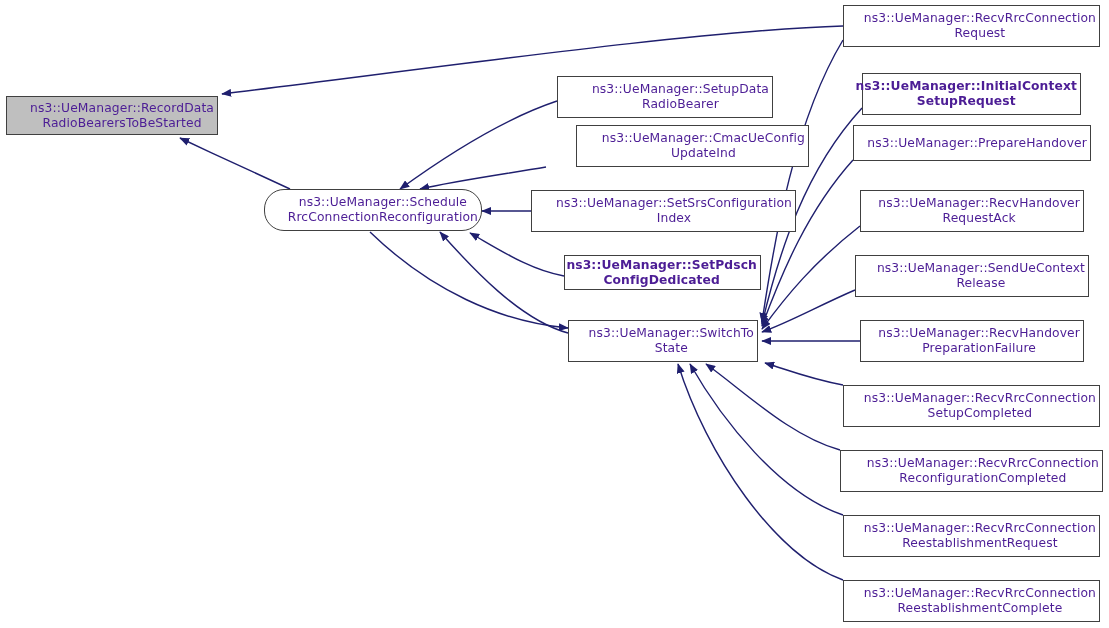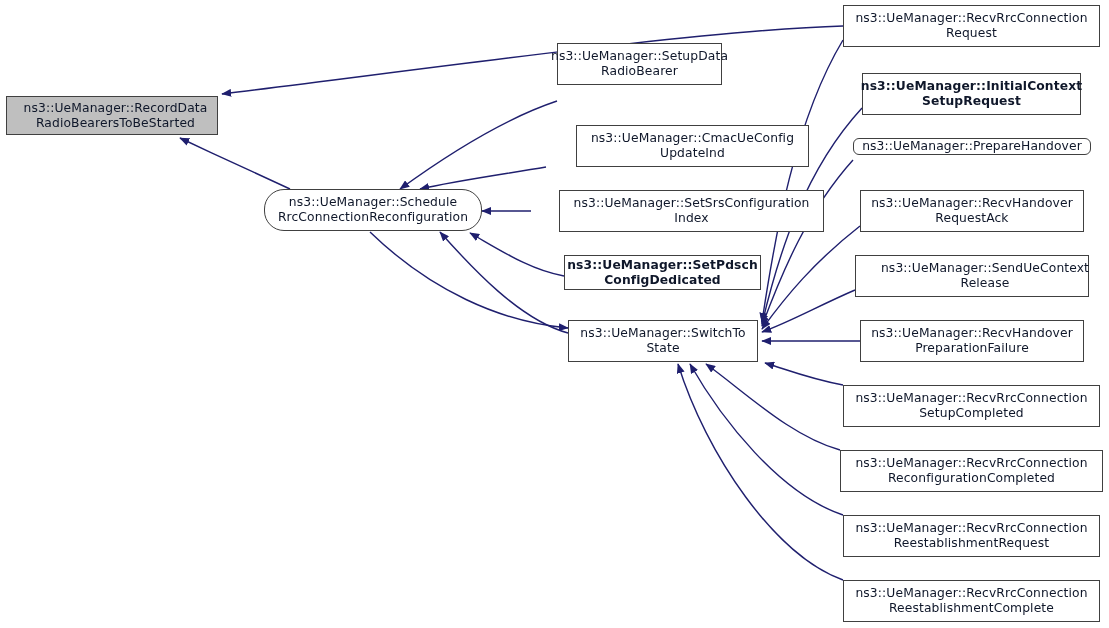--- a/index.html
+++ b/index.html
@@ -20,25 +20,25 @@
     left: 0;
     top: 0;
     width: 1109px;
     height: 628px;
   }
   .node {
     position: absolute;
     box-sizing: border-box;
     display: flex;
     align-items: center;
-    justify-content: center;
+    justify-content: flex-end;
     text-align: center;
     background: #ffffff;
     border: 1px solid #404040;
-    color: #0f172a;
+    color: #4c1d95;
     font-size: 12.3px;
     line-height: 15px;
     letter-spacing: 0.01em;
     white-space: pre-line;
     padding: 0 3px;
     z-index: 2;
   }
   .node.root {
     background: #bfbfbf;
     border: 1px solid #404040;
@@ -76,35 +76,35 @@
         <path d="M843,515 C780,494 722,420 690,364" marker-end="url(#ah)"></path>
         <path d="M843,580 C775,556 706,454 678,364" marker-end="url(#ah)"></path>
       </g>
   </svg>
 
   <div id="node-layer">
       <div class="node root" style="left: 6px; top: 96px; width: 212px; height: 39px; padding-left: 10px;"><span class="label">ns3::UeManager::RecordData
 RadioBearersToBeStarted</span></div>
       <div class="node" style="left: 264px; top: 189px; width: 218px; height: 42px; border-radius: 20px;"><span class="label">ns3::UeManager::Schedule
 RrcConnectionReconfiguration</span></div>
-      <div class="node" style="left: 557px; top: 43px; width: 165px; height: 42px;"><span class="label">ns3::UeManager::SetupData
+      <div class="node" style="left: 557px; top: 76px; width: 216px; height: 42px;"><span class="label">ns3::UeManager::SetupData
 RadioBearer</span></div>
       <div class="node" style="left: 576px; top: 125px; width: 233px; height: 42px;"><span class="label">ns3::UeManager::CmacUeConfig
 UpdateInd</span></div>
-      <div class="node" style="left: 531px; top: 190px; width: 265px; height: 42px; margin-left: 28px;"><span class="label">ns3::UeManager::SetSrsConfiguration
+      <div class="node" style="left: 531px; top: 190px; width: 265px; height: 42px;"><span class="label">ns3::UeManager::SetSrsConfiguration
 Index</span></div>
       <div class="node" style="left: 564px; top: 255px; width: 197px; height: 35px; font-weight: bold;"><span class="label">ns3::UeManager::SetPdsch
 ConfigDedicated</span></div>
       <div class="node" style="left: 568px; top: 320px; width: 190px; height: 42px;"><span class="label">ns3::UeManager::SwitchTo
 State</span></div>
       <div class="node" style="left: 843px; top: 5px; width: 257px; height: 42px;"><span class="label">ns3::UeManager::RecvRrcConnection
 Request</span></div>
       <div class="node" style="left: 862px; top: 73px; width: 219px; height: 42px; font-weight: bold;"><span class="label">ns3::UeManager::InitialContext
 SetupRequest</span></div>
-      <div class="node" style="left: 853px; top: 138px; width: 238px; height: 17px; border-radius: 6px;"><span class="label">ns3::UeManager::PrepareHandover</span></div>
+      <div class="node" style="left: 853px; top: 125px; width: 238px; height: 36px;"><span class="label">ns3::UeManager::PrepareHandover</span></div>
       <div class="node" style="left: 860px; top: 190px; width: 224px; height: 42px;"><span class="label">ns3::UeManager::RecvHandover
 RequestAck</span></div>
       <div class="node" style="left: 855px; top: 255px; width: 234px; height: 42px; padding-left: 29px;"><span class="label">ns3::UeManager::SendUeContext
 Release</span></div>
       <div class="node" style="left: 860px; top: 320px; width: 224px; height: 42px;"><span class="label">ns3::UeManager::RecvHandover
 PreparationFailure</span></div>
       <div class="node" style="left: 843px; top: 385px; width: 257px; height: 42px;"><span class="label">ns3::UeManager::RecvRrcConnection
 SetupCompleted</span></div>
       <div class="node" style="left: 840px; top: 450px; width: 263px; height: 42px;"><span class="label">ns3::UeManager::RecvRrcConnection
 ReconfigurationCompleted</span></div>

